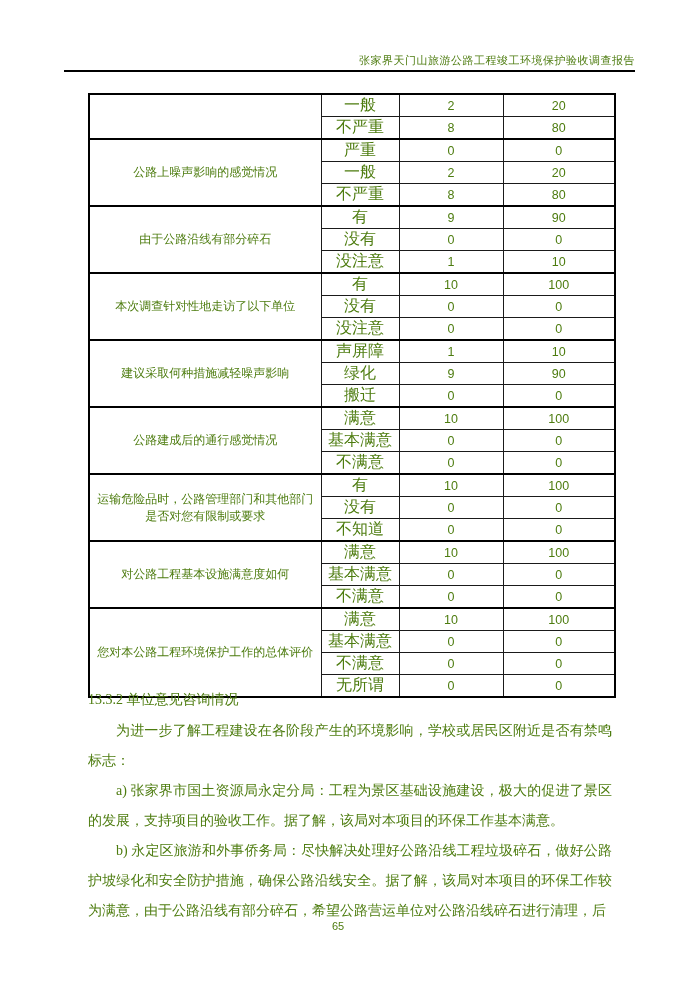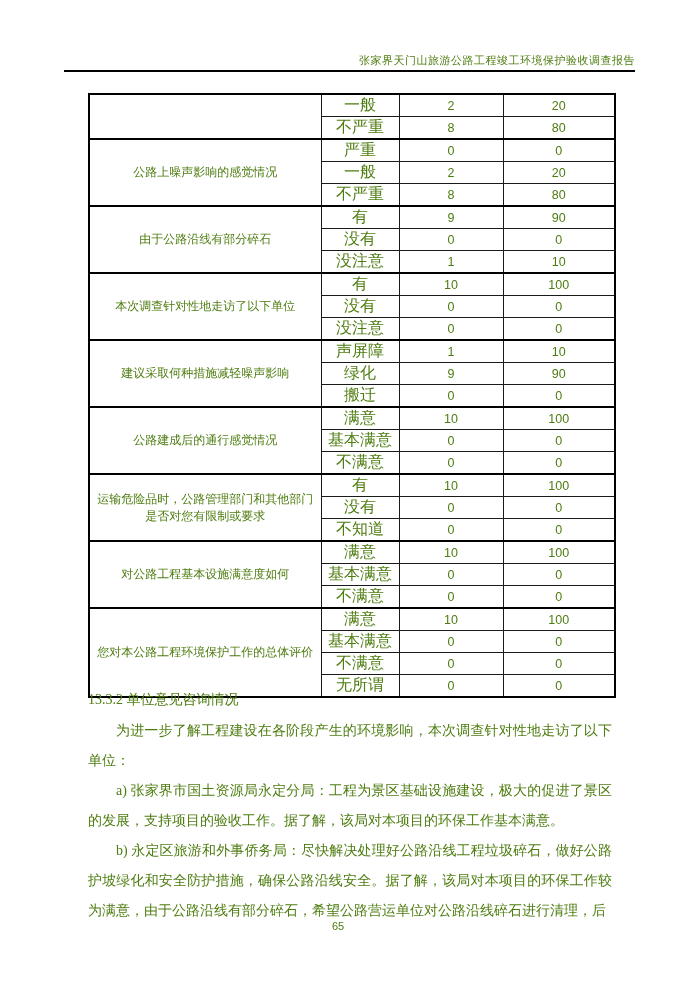--- a/index.html
+++ b/index.html
@@ -244,20 +244,20 @@
         <tr>
           <td class="opt">无所谓</td>
           <td class="num">0</td>
           <td class="num">0</td>
         </tr>
       </tbody>
   </table>
 
   <div class="content">
     <div class="sec-heading">13.3.2 单位意见咨询情况</div>
-    <p>为进一步了解工程建设在各阶段产生的环境影响，本次调查针对性地走访了以下单位：</p>
+    <p>为进一步了解工程建设在各阶段产生的环境影响，学校或居民区附近是否有禁鸣标志：</p>
     <p>a) 张家界市国土资源局永定分局：工程为景区基础设施建设，极大的促进了景区的发展，支持项目的验收工作。据了解，该局对本项目的环保工作基本满意。</p>
     <p>b) 永定区旅游和外事侨务局：尽快解决处理好公路沿线工程垃圾碎石，做好公路护坡绿化和安全防护措施，确保公路沿线安全。据了解，该局对本项目的环保工作较为满意，由于公路沿线有部分碎石，希望公路营运单位对公路沿线碎石进行清理，后</p>
   </div>
 
   <div class="footer">65</div>
 
 </div>
 
 </body></html>

